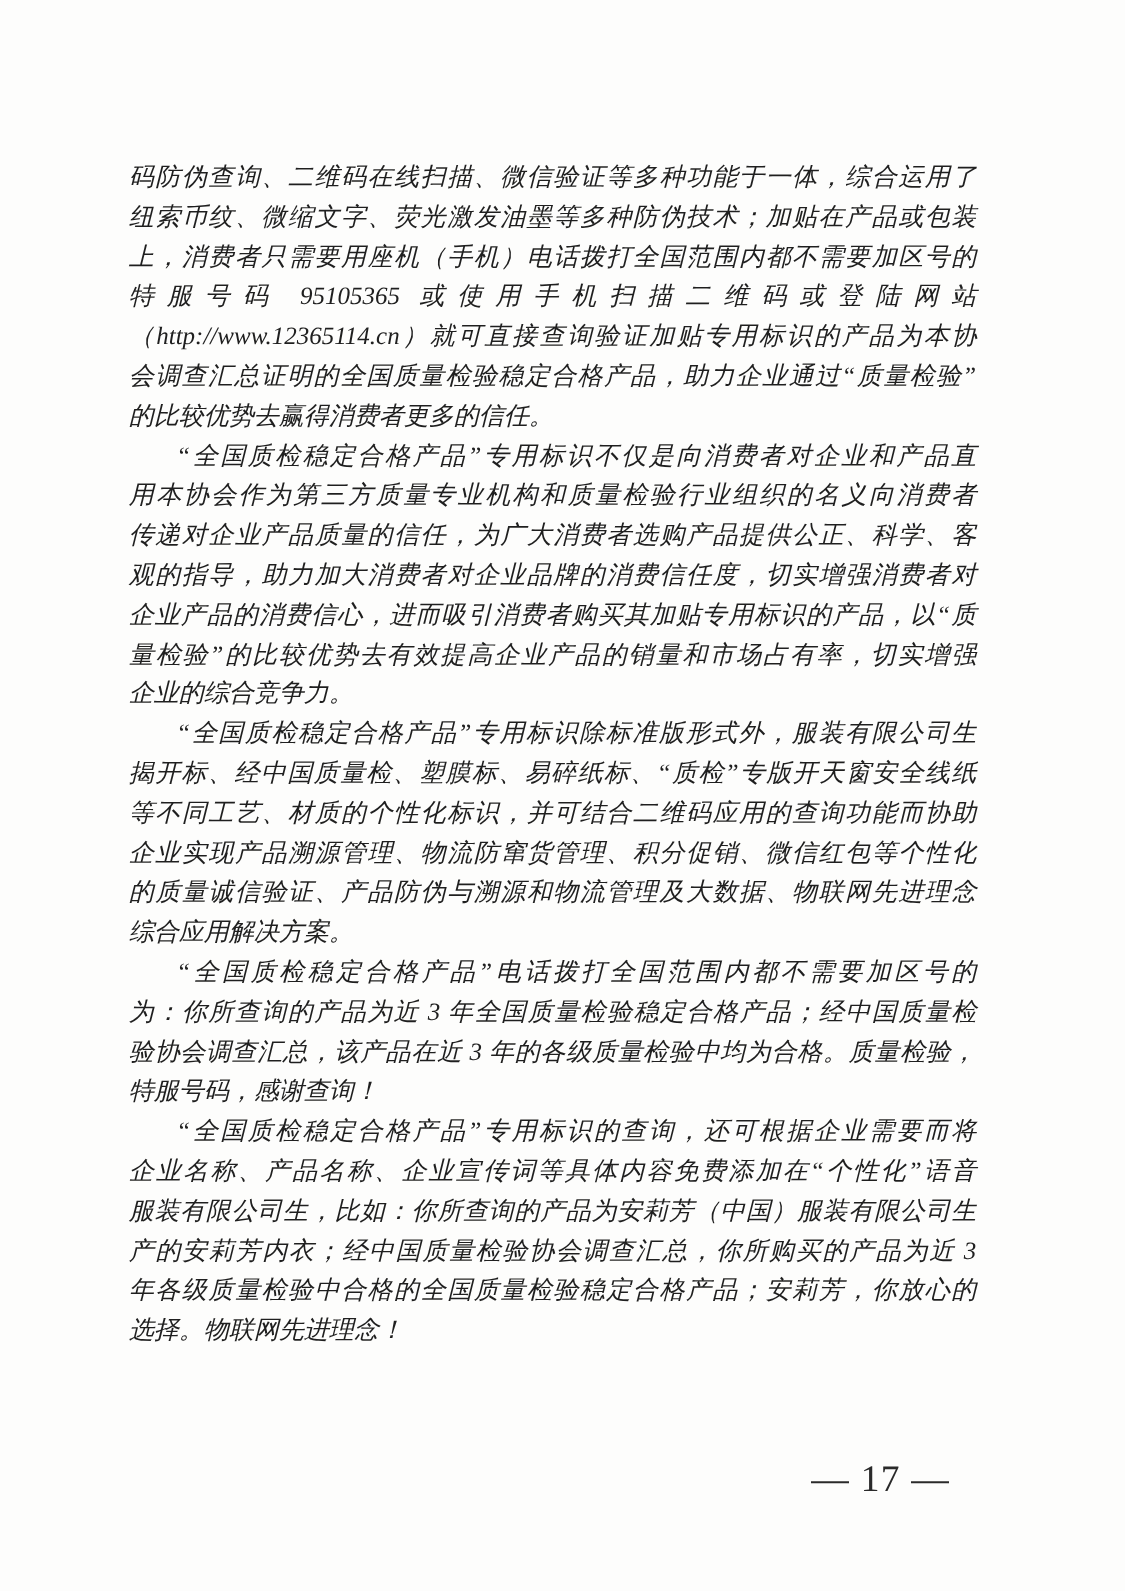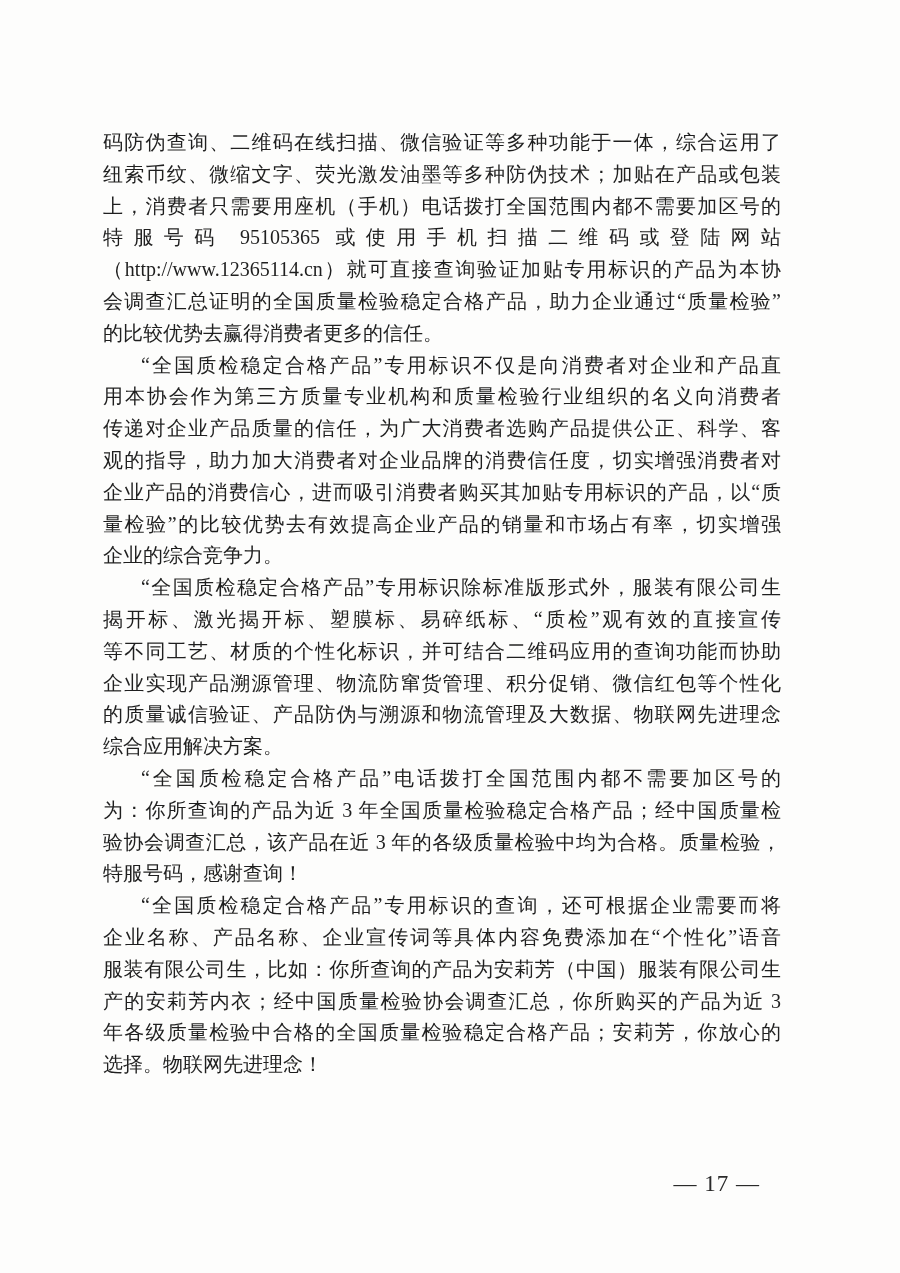--- a/index.html
+++ b/index.html
@@ -18,20 +18,21 @@
   }
   .text-block {
     position: absolute;
     left: 103px;
     top: 127px;
     width: 678px;
   }
   .paragraph {
     margin: 0;
     padding: 0;
+    font-style: italic;
   }
   .line {
     height: 31.8px;
     line-height: 31.8px;
     font-size: 20px;
     text-align: justify;
     text-align-last: justify;
     white-space: normal;
     overflow: visible;
   }
@@ -39,21 +40,21 @@
     text-indent: 38px;
   }
   .line.para-end {
     text-align: center;
     text-align-last: left;
   }
   .footer {
     position: absolute;
     top: 1170px;
     right: 140px;
-    font-size: 23px;
+    font-size: 30px;
     line-height: 28px;
     letter-spacing: 1px;
     color: #2a2a2a;
   }
 </style>
 </head>
 <body>
 
 <div class="page">
   <div class="text-block">
@@ -70,21 +71,21 @@
         <div class="line para-start">“全国质检稳定合格产品”专用标识不仅是向消费者对企业和产品直</div>
         <div class="line">用本协会作为第三方质量专业机构和质量检验行业组织的名义向消费者</div>
         <div class="line">传递对企业产品质量的信任，为广大消费者选购产品提供公正、科学、客</div>
         <div class="line">观的指导，助力加大消费者对企业品牌的消费信任度，切实增强消费者对</div>
         <div class="line">企业产品的消费信心，进而吸引消费者购买其加贴专用标识的产品，以“质</div>
         <div class="line">量检验”的比较优势去有效提高企业产品的销量和市场占有率，切实增强</div>
         <div class="line para-end">企业的综合竞争力。</div>
       </div>
       <div class="paragraph">
         <div class="line para-start">“全国质检稳定合格产品”专用标识除标准版形式外，服装有限公司生</div>
-        <div class="line">揭开标、激光揭开标、塑膜标、易碎纸标、“质检”观有效的直接宣传</div>
+        <div class="line">揭开标、经中国质量检、塑膜标、易碎纸标、“质检”专版开天窗安全线纸</div>
         <div class="line">等不同工艺、材质的个性化标识，并可结合二维码应用的查询功能而协助</div>
         <div class="line">企业实现产品溯源管理、物流防窜货管理、积分促销、微信红包等个性化</div>
         <div class="line">的质量诚信验证、产品防伪与溯源和物流管理及大数据、物联网先进理念</div>
         <div class="line para-end">综合应用解决方案。</div>
       </div>
       <div class="paragraph">
         <div class="line para-start">“全国质检稳定合格产品”电话拨打全国范围内都不需要加区号的</div>
         <div class="line">为：你所查询的产品为近 3 年全国质量检验稳定合格产品；经中国质量检</div>
         <div class="line">验协会调查汇总，该产品在近 3 年的各级质量检验中均为合格。质量检验，</div>
         <div class="line para-end">特服号码，感谢查询！</div>

